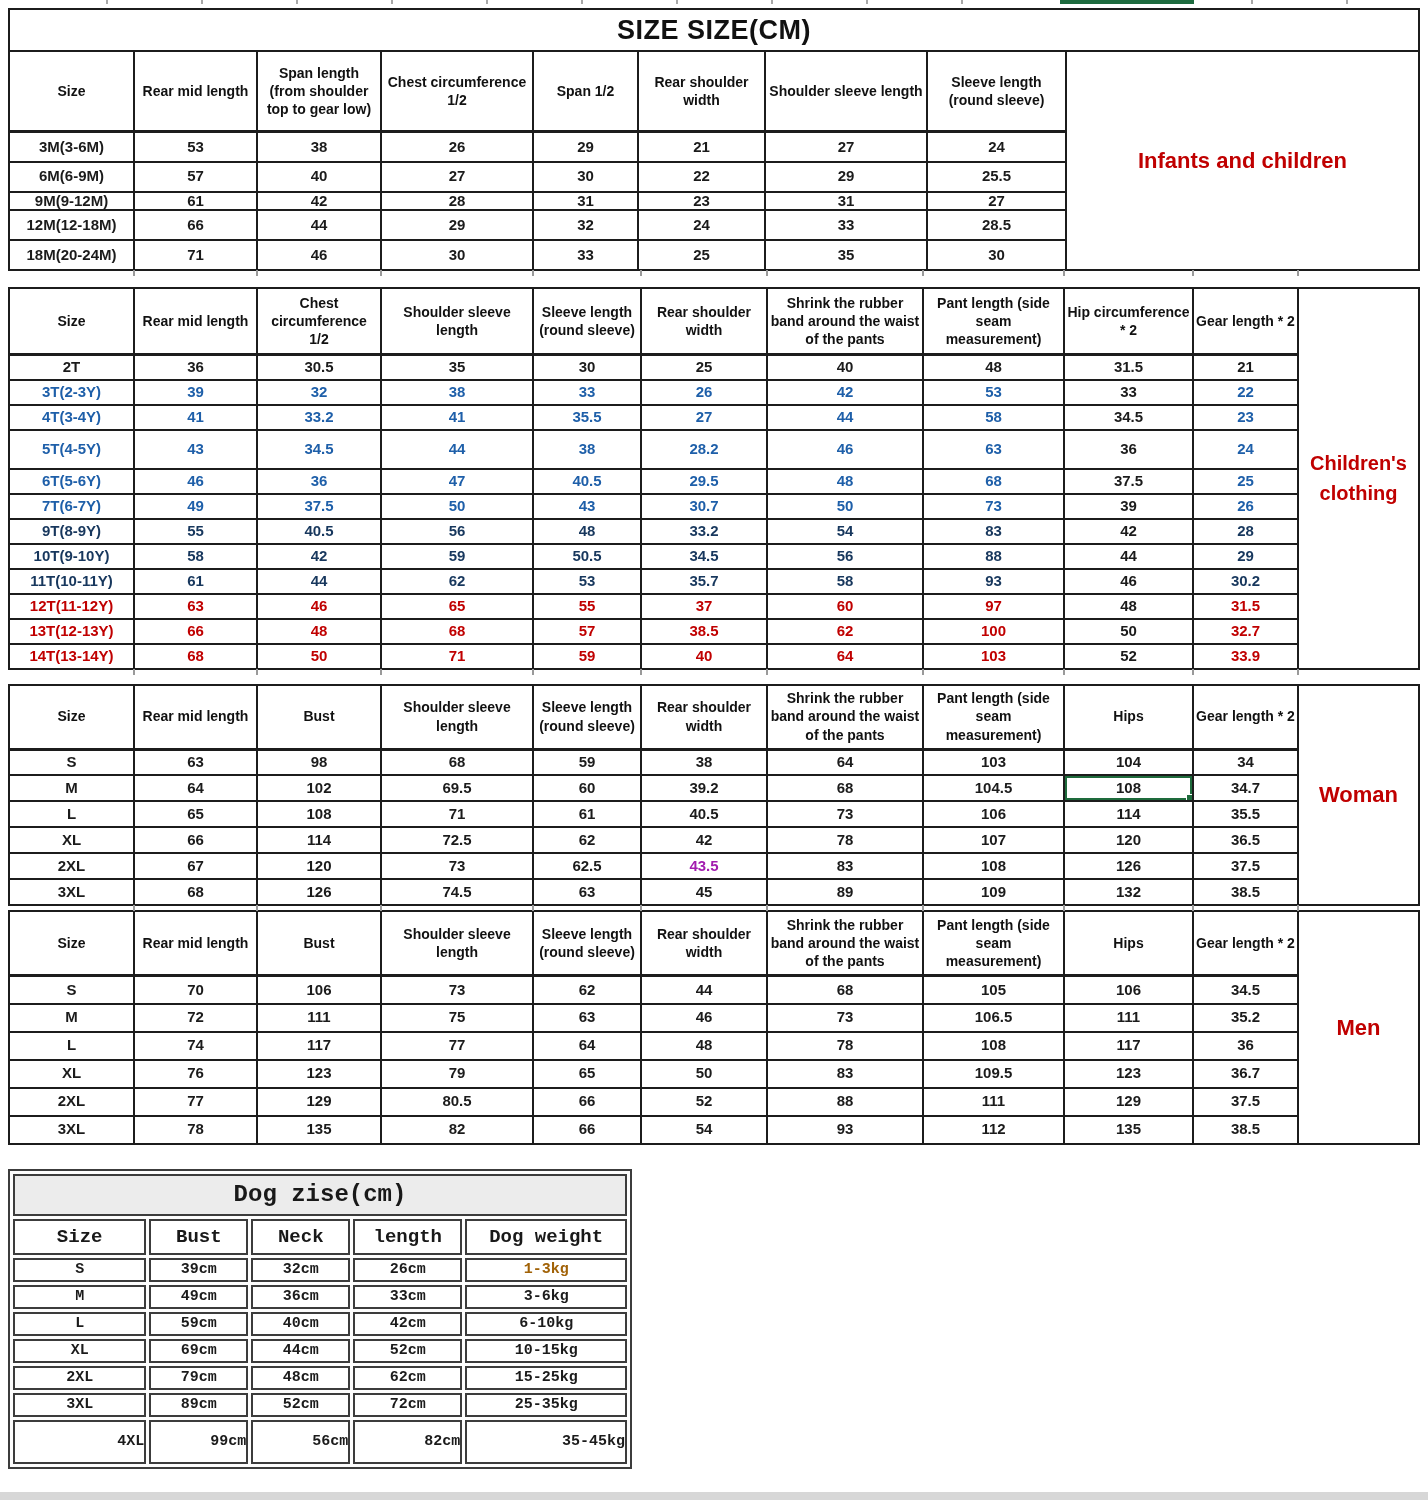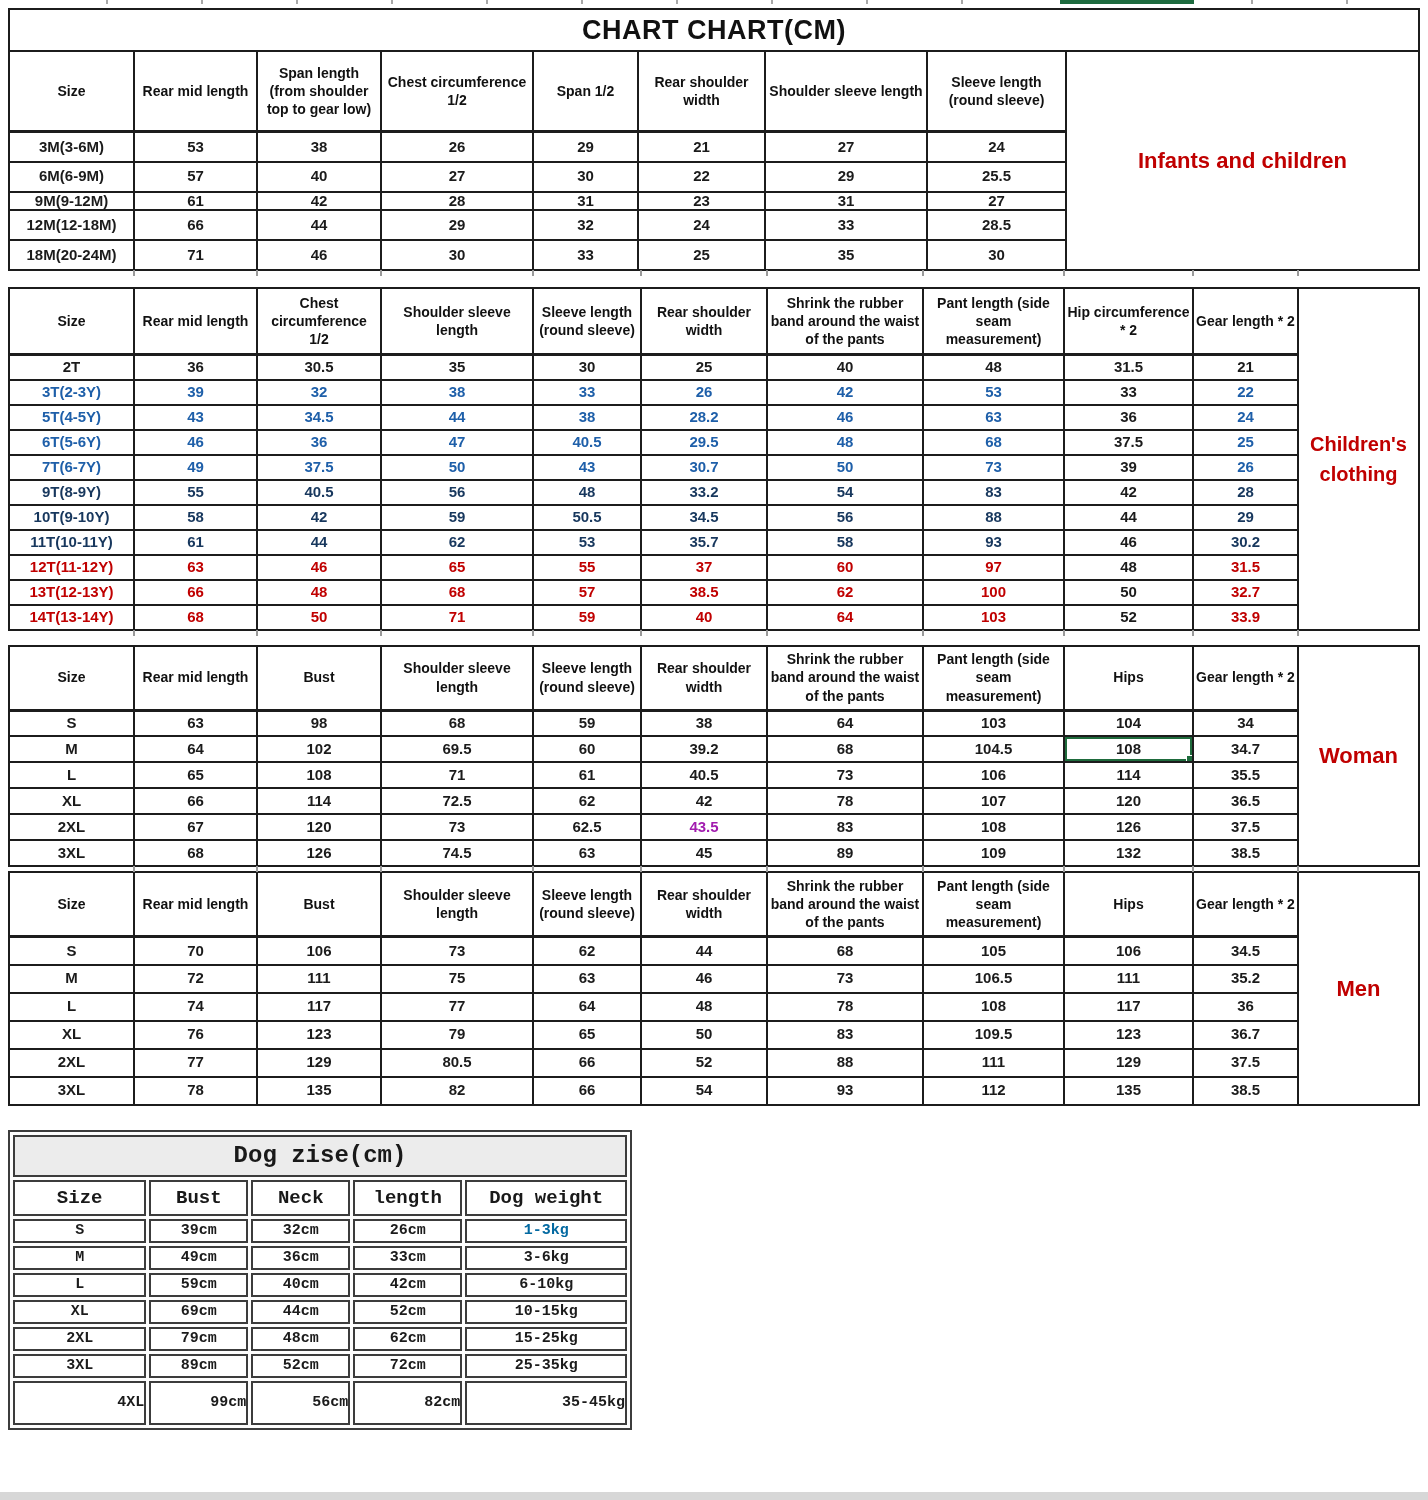--- a/index.html
+++ b/index.html
@@ -78,21 +78,21 @@
     <div class="tick" data-name="gridline-tick" style="left: 953px;"></div>
     <div class="tick" data-name="gridline-tick" style="left: 1148px;"></div>
     <div class="tick" data-name="gridline-tick" style="left: 1243px;"></div>
     <div class="tick" data-name="gridline-tick" style="left: 1338px;"></div>
   </div>
 <div class="col-flag" data-name="selected-column-indicator"></div>
 
 <div class="sheet" data-name="size-chart-sheet">
 
   <div class="title-bar" data-name="size-chart-title">
-    <span data-name="size-chart-title-text">CHART CHART(CM)</span>
+    <span data-name="size-chart-title-text">SIZE SIZE(CM)</span>
   </div>
 
   <div class="band" data-name="infants-section">
     <table class="grid" data-name="infants-table">
         <colgroup>
           <col style="width:125px">
           <col style="width:123px">
           <col style="width:124px">
           <col style="width:152px">
           <col style="width:105px">
@@ -228,20 +228,32 @@
             <td data-name="table-cell" class="" style="color:#1e5fa9">32</td>
             <td data-name="table-cell" class="" style="color:#1e5fa9">38</td>
             <td data-name="table-cell" class="" style="color:#1e5fa9">33</td>
             <td data-name="table-cell" class="" style="color:#1e5fa9">26</td>
             <td data-name="table-cell" class="" style="color:#1e5fa9">42</td>
             <td data-name="table-cell" class="" style="color:#1e5fa9">53</td>
             <td data-name="table-cell" class="" style="color:#1b1b1b">33</td>
             <td data-name="table-cell" class="" style="color:#1e5fa9">22</td>
           </tr>
           <tr data-name="table-row" style="height:25px">
+            <td data-name="table-cell" class="" style="color:#1e5fa9">4T(3-4Y)</td>
+            <td data-name="table-cell" class="" style="color:#1e5fa9">41</td>
+            <td data-name="table-cell" class="" style="color:#1e5fa9">33.2</td>
+            <td data-name="table-cell" class="" style="color:#1e5fa9">41</td>
+            <td data-name="table-cell" class="" style="color:#1e5fa9">35.5</td>
+            <td data-name="table-cell" class="" style="color:#1e5fa9">27</td>
+            <td data-name="table-cell" class="" style="color:#1e5fa9">44</td>
+            <td data-name="table-cell" class="" style="color:#1e5fa9">58</td>
+            <td data-name="table-cell" class="" style="color:#1b1b1b">34.5</td>
+            <td data-name="table-cell" class="" style="color:#1e5fa9">23</td>
+          </tr>
+          <tr data-name="table-row" style="height:39px">
             <td data-name="table-cell" class="" style="color:#1e5fa9">5T(4-5Y)</td>
             <td data-name="table-cell" class="" style="color:#1e5fa9">43</td>
             <td data-name="table-cell" class="" style="color:#1e5fa9">34.5</td>
             <td data-name="table-cell" class="" style="color:#1e5fa9">44</td>
             <td data-name="table-cell" class="" style="color:#1e5fa9">38</td>
             <td data-name="table-cell" class="" style="color:#1e5fa9">28.2</td>
             <td data-name="table-cell" class="" style="color:#1e5fa9">46</td>
             <td data-name="table-cell" class="" style="color:#1e5fa9">63</td>
             <td data-name="table-cell" class="" style="color:#1b1b1b">36</td>
             <td data-name="table-cell" class="" style="color:#1e5fa9">24</td>
@@ -607,21 +619,21 @@
             <th data-name="column-header" style="height:32px">length</th>
             <th data-name="column-header" style="height:32px">Dog weight</th>
           </tr>
         </thead>
         <tbody>
           <tr data-name="table-row" style="height:24px">
             <td data-name="table-cell" class="" style="color:#1b1b1b">S</td>
             <td data-name="table-cell" class="" style="color:#1b1b1b">39cm</td>
             <td data-name="table-cell" class="" style="color:#1b1b1b">32cm</td>
             <td data-name="table-cell" class="" style="color:#1b1b1b">26cm</td>
-            <td data-name="table-cell" class="" style="color:#0369a1">1-3kg</td>
+            <td data-name="table-cell" class="" style="color:#a16207">1-3kg</td>
           </tr>
           <tr data-name="table-row" style="height:24px">
             <td data-name="table-cell" class="" style="color:#1b1b1b">M</td>
             <td data-name="table-cell" class="" style="color:#1b1b1b">49cm</td>
             <td data-name="table-cell" class="" style="color:#1b1b1b">36cm</td>
             <td data-name="table-cell" class="" style="color:#1b1b1b">33cm</td>
             <td data-name="table-cell" class="" style="color:#1b1b1b">3-6kg</td>
           </tr>
           <tr data-name="table-row" style="height:24px">
             <td data-name="table-cell" class="" style="color:#1b1b1b">L</td>

